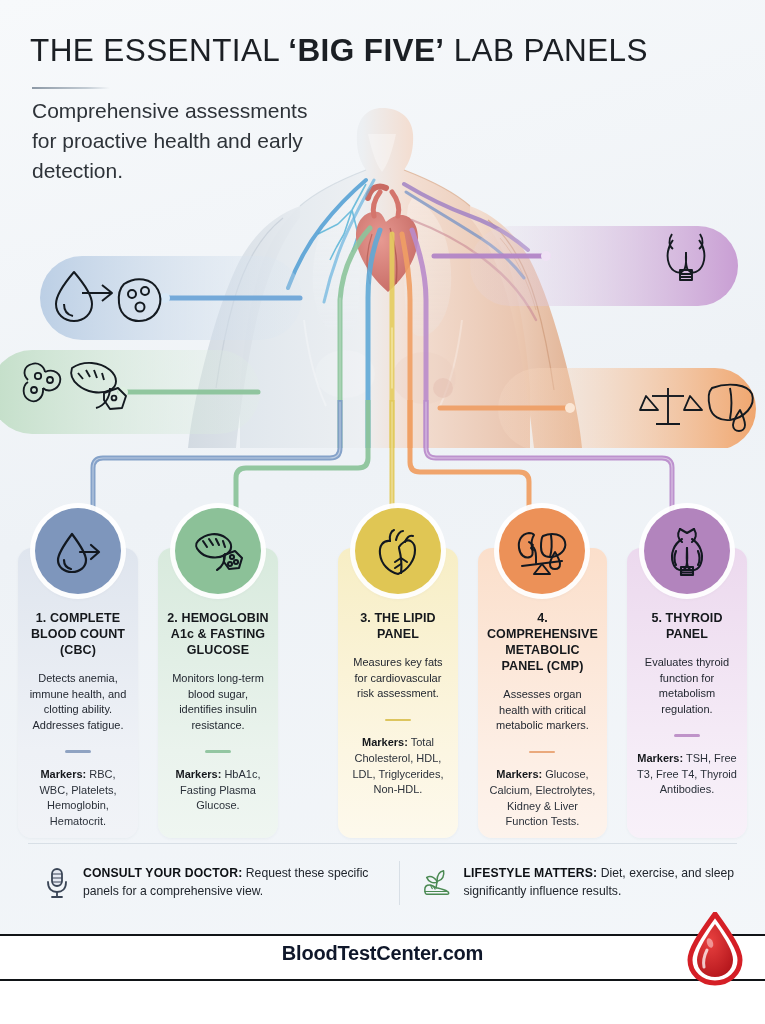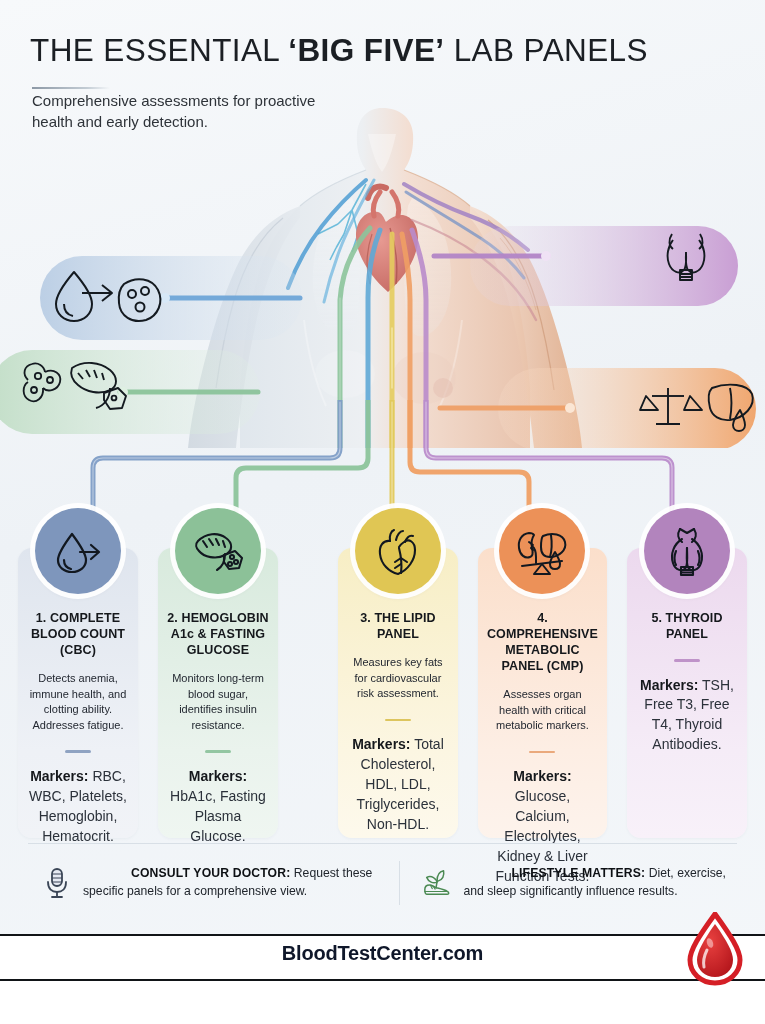--- a/index.html
+++ b/index.html
@@ -24,22 +24,22 @@
     font-size: 31.5px; font-weight: 300; letter-spacing: 0.4px;
     color: #1b1f24; white-space: nowrap;
   }
   .title b { font-weight: 800; }
   .title-rule {
     position: absolute; left: 32px; top: 87px;
     width: 78px; height: 2px;
     background: linear-gradient(90deg,#8d99a6 0%, #c3ccd4 70%, rgba(195,204,212,0) 100%);
   }
   .subtitle {
-    position: absolute; left: 32px; top: 90px; width: 300px;
-    font-size: 15px; line-height: 1.42; color: #2e3339; font-weight: 400;
+    position: absolute; left: 32px; top: 96px; width: 300px;
+    font-size: 21px; line-height: 1.42; color: #2e3339; font-weight: 400;
   }
 
   
   .anatomy { position: absolute; left: 0; top: 88px; width: 765px; height: 360px; }
   .anatomy svg { display: block; }
 
   
   .connectors { position: absolute; left: 0; top: 400px; width: 765px; height: 160px; }
 
   
@@ -68,40 +68,40 @@
     color: #15181c; letter-spacing: 0.1px; margin-bottom: 13px;
   }
   .card-desc {
     font-size: 11px; line-height: 1.42; color: #232831; font-weight: 400; text-align: center;
   }
   .card-sep {
     width: 26px; height: 2.5px; border-radius: 2px;
     margin: 17px auto 14px;
   }
   .card-markers {
-    font-size: 14px; line-height: 1.42; color: #2b313a;
+    font-size: 11px; line-height: 1.42; color: #2b313a;
   }
   .card-markers b { font-weight: 700; color: #15181c; }
 
   
   .notes-rule {
     position: absolute; left: 28px; top: 843px; width: 709px; height: 1px;
     background: #d8dfe6;
   }
   .notes {
     position: absolute; left: 28px; top: 852px; width: 709px; height: 62px;
     display: flex; align-items: center;
   }
   .note { display: flex; align-items: center; gap: 11px; }
   .note:first-child { width: 372px; padding-left: 14px; }
   .note:last-child { width: 337px; padding-left: 22px; }
   .note-div { width: 1px; height: 44px; background: #d8dfe6; }
   .note-icon { flex: 0 0 auto; width: 30px; height: 34px; display:flex; align-items:center; justify-content:center; }
   .note-text { font-size: 12.2px; line-height: 1.45; color: #20252c; }
-  .note-text b { font-weight: 700; color: #0d1014; letter-spacing: 0.15px; margin-left: 48px; }
+  .note-text b { font-weight: 700; color: #0d1014; letter-spacing: 0.15px; }
 
   
   .footer { position: absolute; left: 0; top: 934px; width: 765px; height: 90px; background:#ffffff; }
   .footer-line { position: absolute; left: 0; width: 765px; height: 2px; background:#111417; }
   .footer-line.top { top: 0px; }
   .footer-line.bot { top: 45px; }
   .footer-brand {
     position: absolute; left: 0; top: 8px; width: 765px;
     text-align: center; font-size: 20px; font-weight: 800;
     letter-spacing: -0.2px; color: #0f172a;
@@ -409,20 +409,21 @@
             <path d="M17 4 L 24 8 L 31 4"></path>
             <path d="M19 14 C 11 19 7 29 10 38 C 12 45 20 48 23 42 C 25 38 24 29 24 23"></path>
             <path d="M29 14 C 37 19 41 29 38 38 C 36 45 28 48 25 42 C 23 38 24 29 24 23"></path>
             <path d="M13 26 C 11 31 11 36 13 40 M35 26 C 37 31 37 36 35 40"></path>
             <path d="M18 42 L 30 42 L 30 50 L 18 50 Z"></path>
             <path d="M18 45 L 30 45 M18 47.5 L 30 47.5"></path>
           </g>
         </svg>
       </div>
       <div class="card-title">5. THYROID PANEL</div>
+      <div class="card-desc">Evaluates thyroid function for metabolism regulation.</div>
       <div class="card-sep" style="background:#bf93c9;"></div>
       <div class="card-markers"><b>Markers:</b><span> TSH, Free T3, Free T4, Thyroid Antibodies.</span></div>
     </div>
   </div>
 
   <div class="notes-rule"></div>
   <div class="notes">
 
     <div class="note">
       <div class="note-icon">

